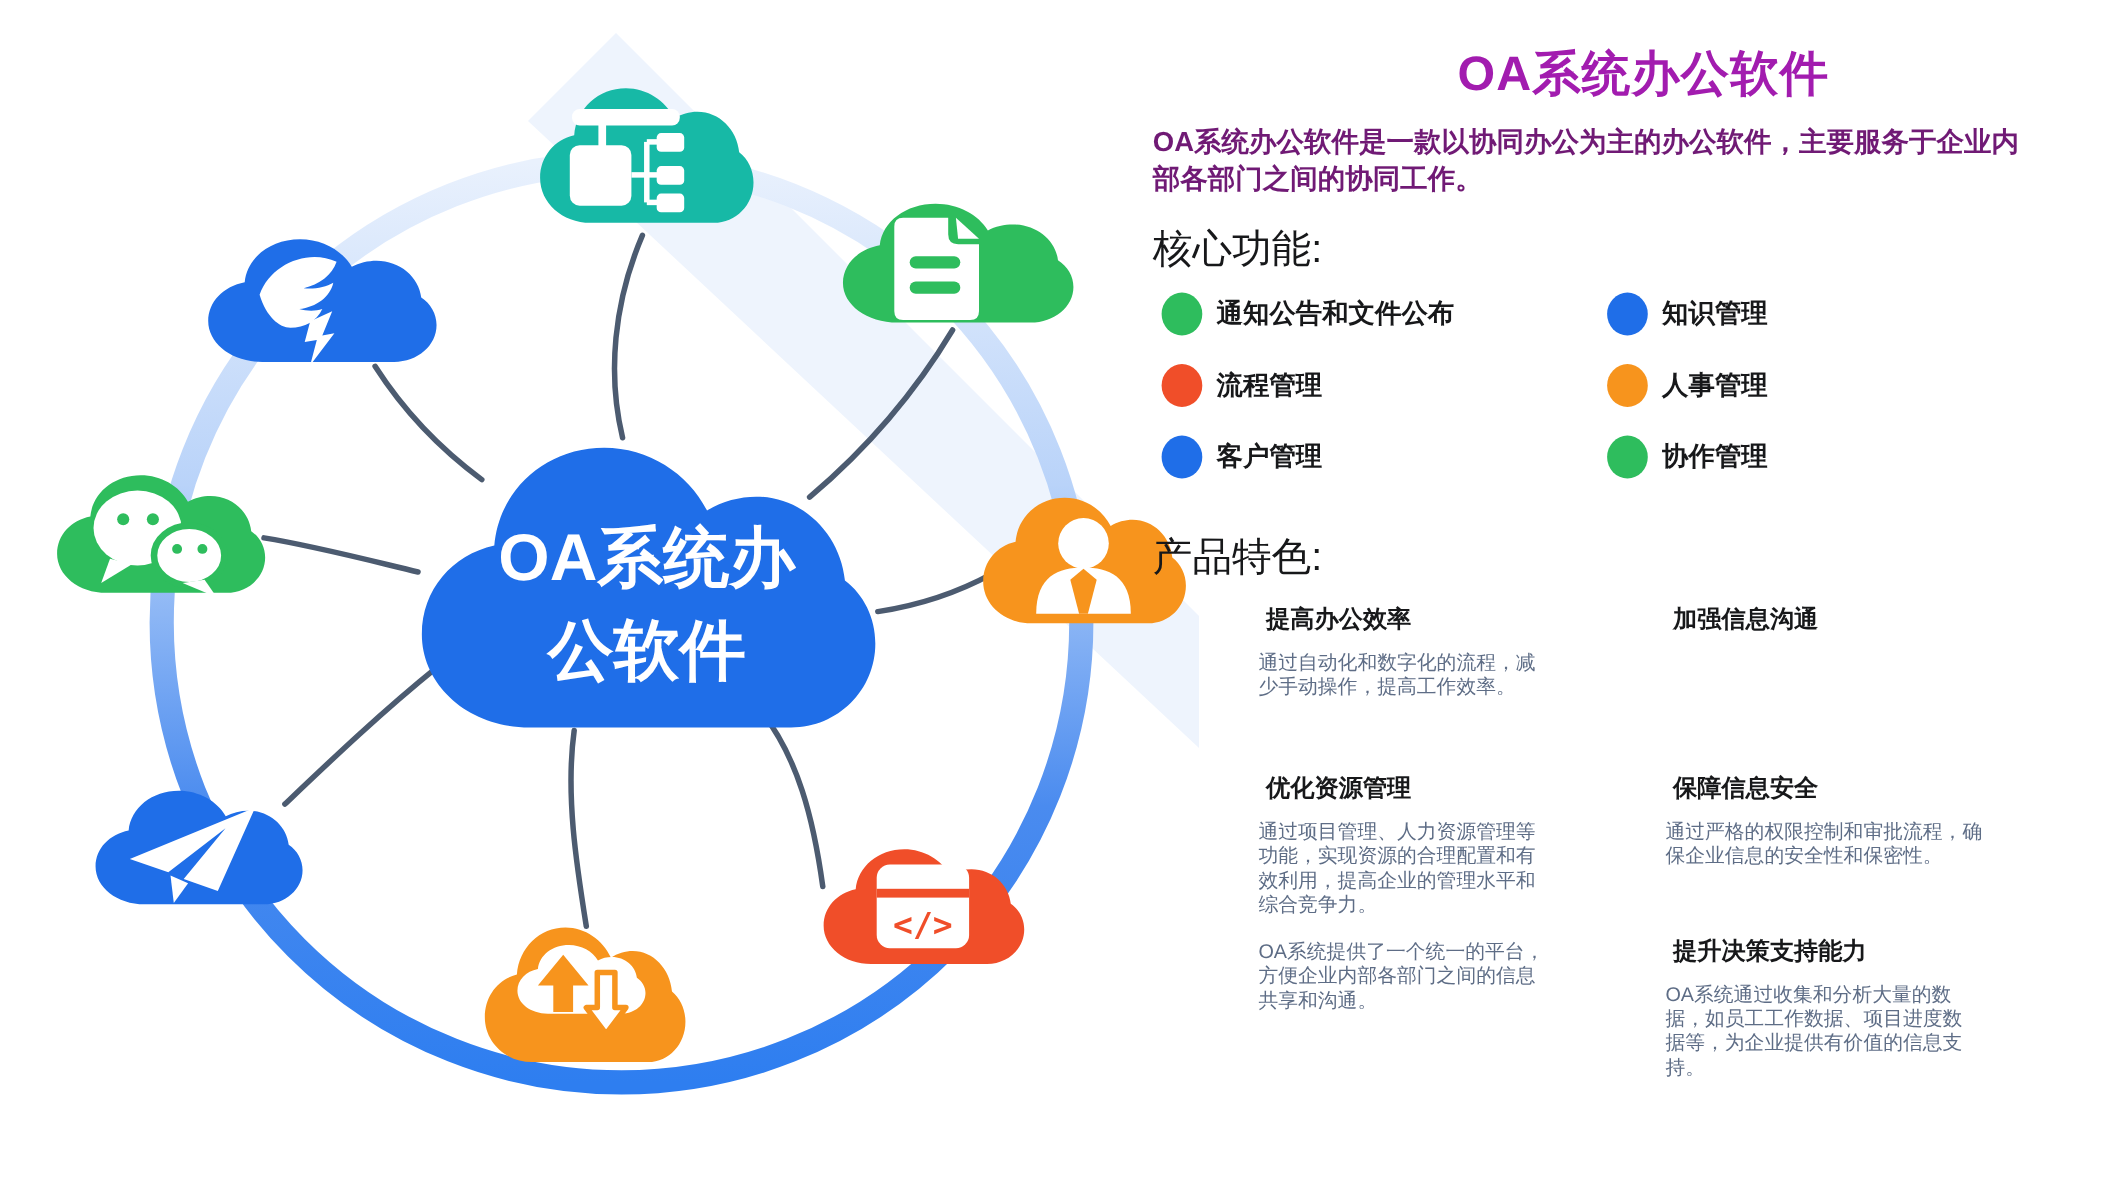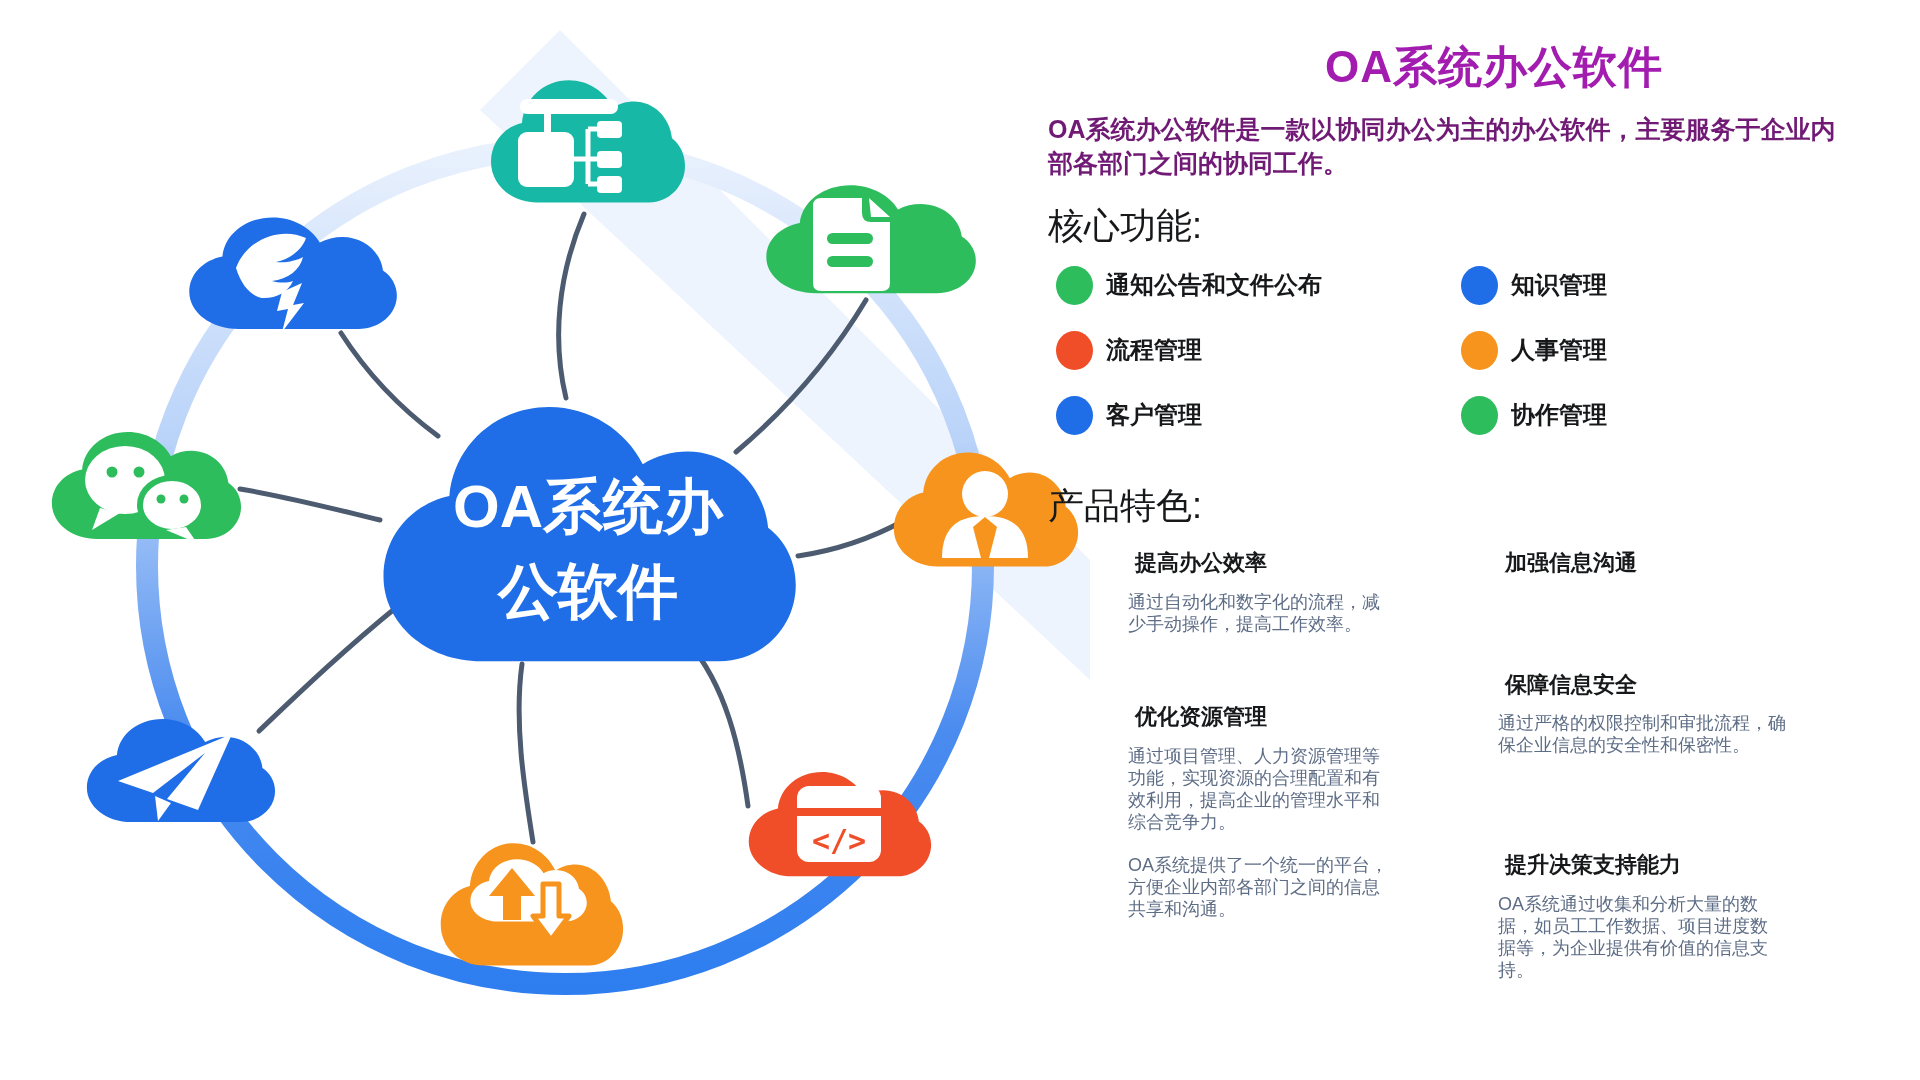--- a/index.html
+++ b/index.html
@@ -25,33 +25,33 @@
     font-size:36px;font-weight:400;color:#17181a;
   }
   .heading-core{top:202px;}
   .heading-features{top:482px;}
   .legend-col{position:absolute;top:265px;display:flex;flex-direction:column;gap:25px;}
   .legend-col.c1{left:1056px;}
   .legend-col.c2{left:1461px;}
   .legend-item{display:flex;align-items:center;height:40px;}
   .legend-dot{width:37px;height:39px;border-radius:50%;flex:0 0 auto;}
   .legend-label{margin-left:13px;font-size:24px;font-weight:700;color:#17181a;}
-  .feature{position:absolute;width:340px;}
+  .feature{position:absolute;width:340px;margin-left:16px;}
   .feature h3{
     margin:0 0 13px 0;padding-left:7px;
     font-size:22px;font-weight:700;color:#17181a;
   }
   .feature p{
     margin:0;font-size:18px;line-height:22px;color:#5e6d86;
     white-space:pre-line;
   }
   .f1{left:1128px;top:548px;}
   .f2{left:1498px;top:548px;}
   .f3{left:1128px;top:702px;}
-  .f4{left:1498px;top:670px;font-family:Liberation Mono, monospace;}
+  .f4{left:1498px;top:702px;}
   .f5{left:1128px;top:854px;}
   .f6{left:1498px;top:850px;}
 </style>
 </head>
 <body>
 
 <div class="stage">
 
   <svg class="diagram-svg" width="1090" height="1080" viewBox="0 0 1090 1080">
     <defs>

